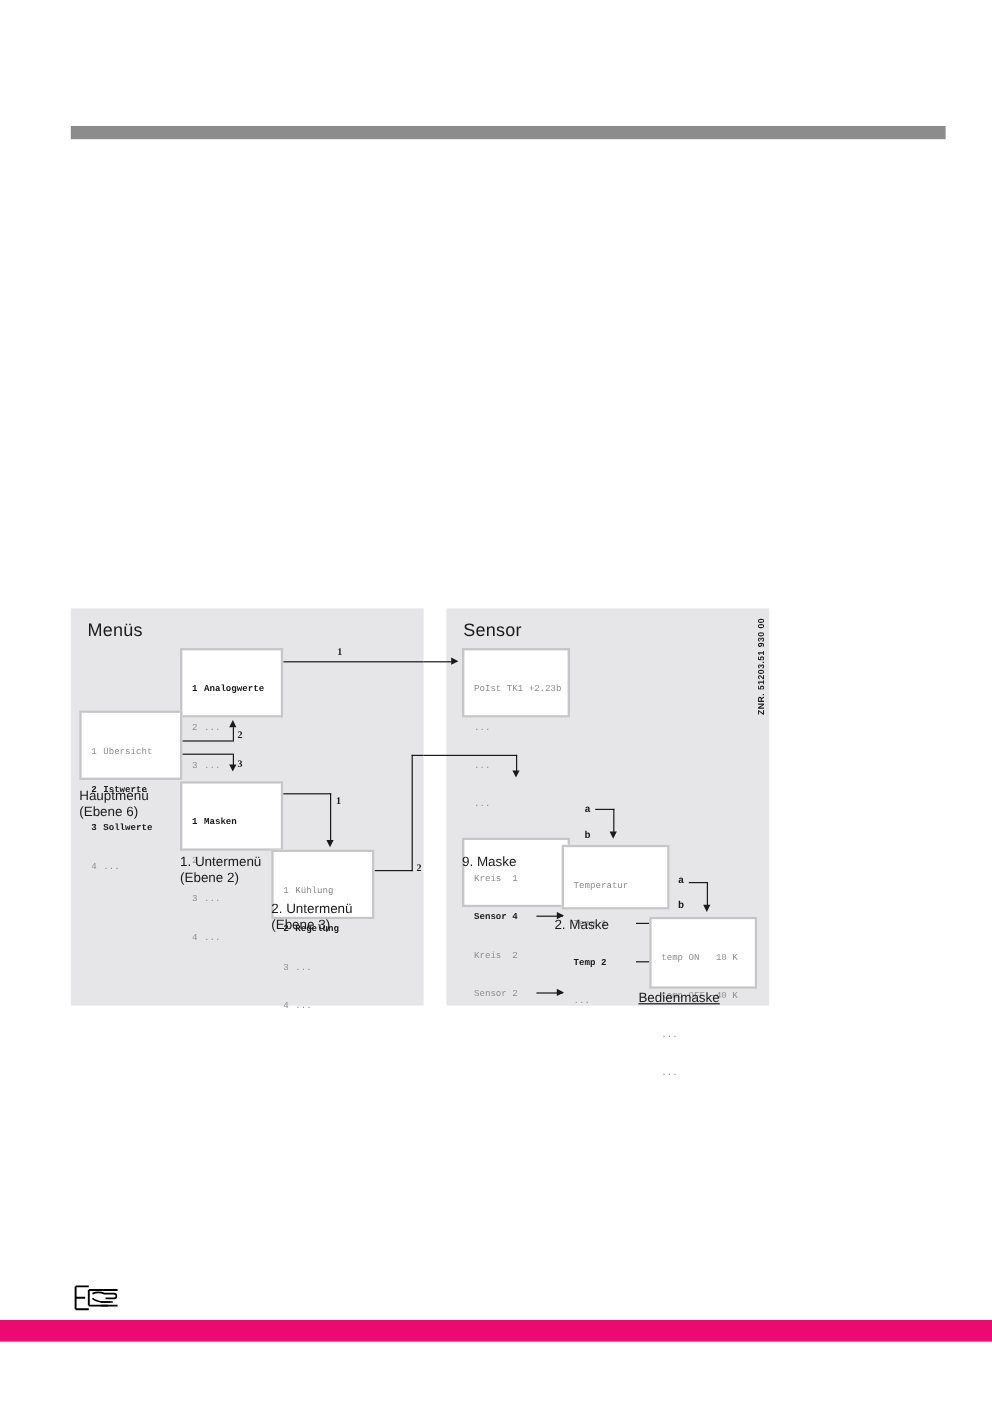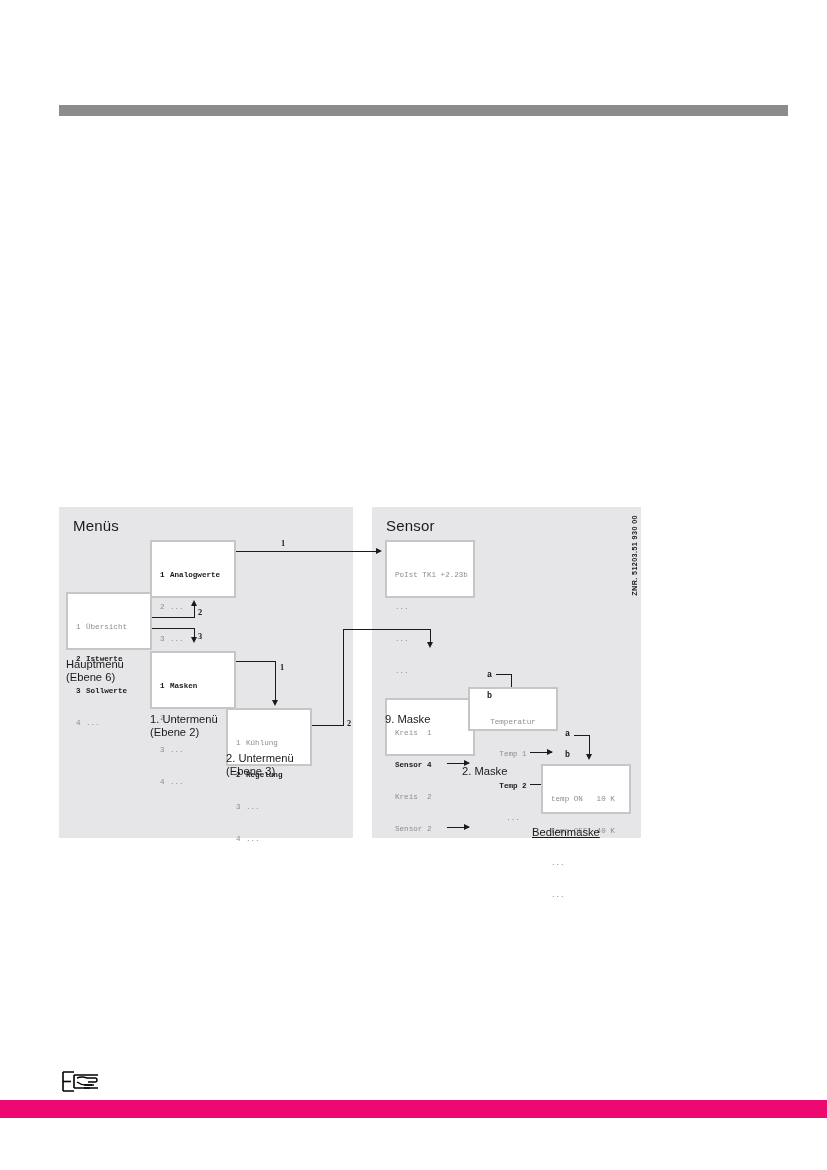--- a/index.html
+++ b/index.html
@@ -184,29 +184,29 @@
   </div>
 
   <div class="box" id="box-maske-1" style="left:13px;top:144px;width:90px;height:58px;margin-top:47px;">
     <div class="row"><span>Kreis  1</span></div>
     <div class="row"><span class="sel">Sensor 4</span><span class="arrow-out" style="left:52px;"></span></div>
     <div class="row"><span>Kreis  2</span></div>
     <div class="row"><span>Sensor 2</span><span class="arrow-out" style="left:52px;"></span></div>
   </div>
   <div class="caption" style="left:13px;top:206px;">9. Maske</div>
 
-  <div class="box" id="box-maske-2" style="left:96px;top:180px;width:90px;height:44px;text-align:center;">
+  <div class="box" id="box-maske-2" style="left:96px;top:197px;width:90px;height:54px;">
     <div class="row"><span>Temperatur</span></div>
     <div class="row"><span>Temp 1</span><span class="arrow-out" style="left:52px;"></span></div>
     <div class="row"><span class="sel">Temp 2</span><span class="arrow-out" style="left:52px;"></span></div>
     <div class="row"><span>...</span></div>
   </div>
   <div class="caption" style="left:90px;top:258px;text-align:right;">2. Maske</div>
 
-  <div class="box" id="box-bedienmaske" style="left:169px;top:257px;width:90px;height:50px;">
+  <div class="box" id="box-bedienmaske" style="left:169px;top:257px;width:90px;height:60px;">
     <div class="row"><span>temp ON   10 K</span></div>
     <div class="row"><span>temp OFF -40 K</span></div>
     <div class="row"><span>...</span></div>
     <div class="row"><span>...</span></div>
   </div>
   <div class="caption" style="left:160px;top:319px;text-decoration:underline;">Bedienmaske</div>
 
   <div class="ln lh" style="left:-19px;top:44px;width:23px;"></div>
   <div class="arrow-r" style="left:4px;top:40.5px;"></div>
 

